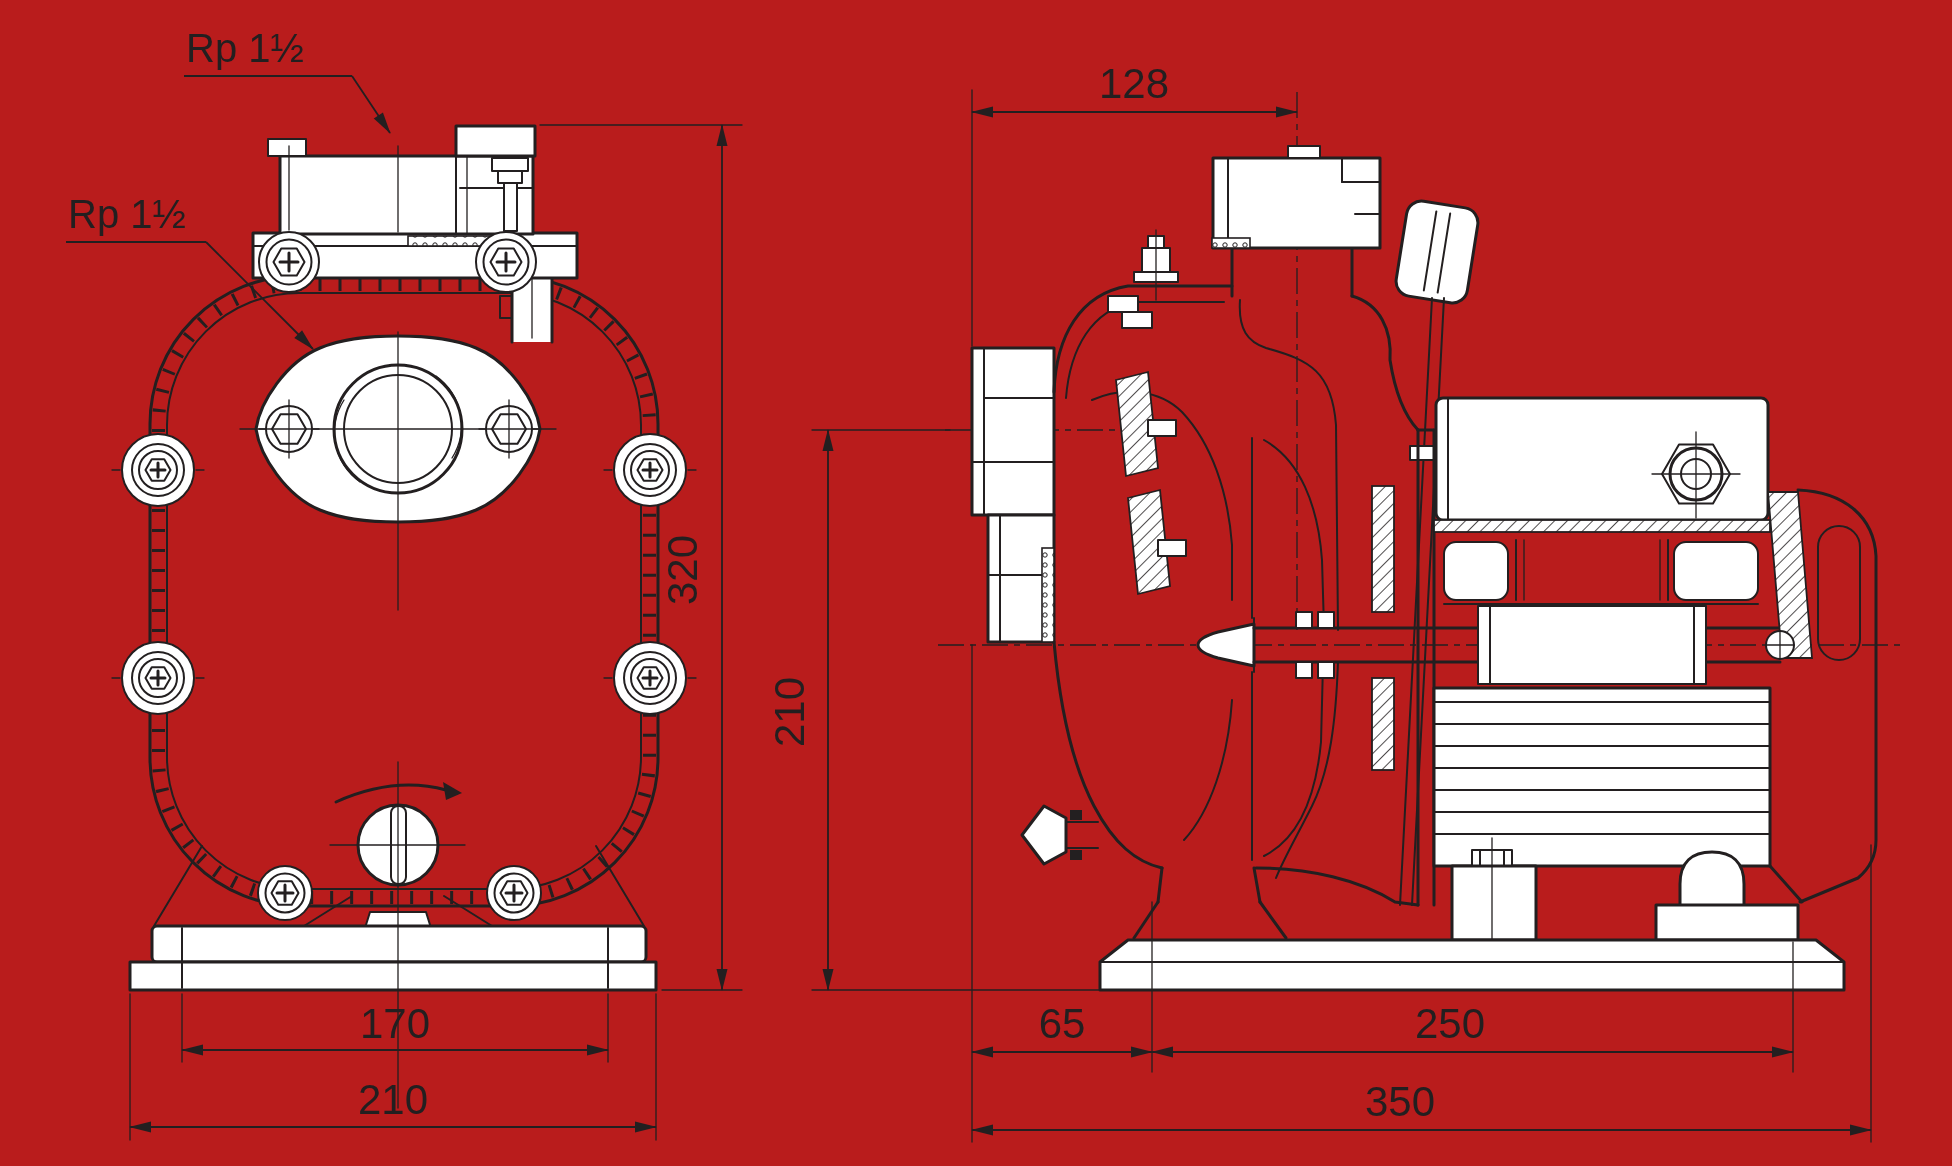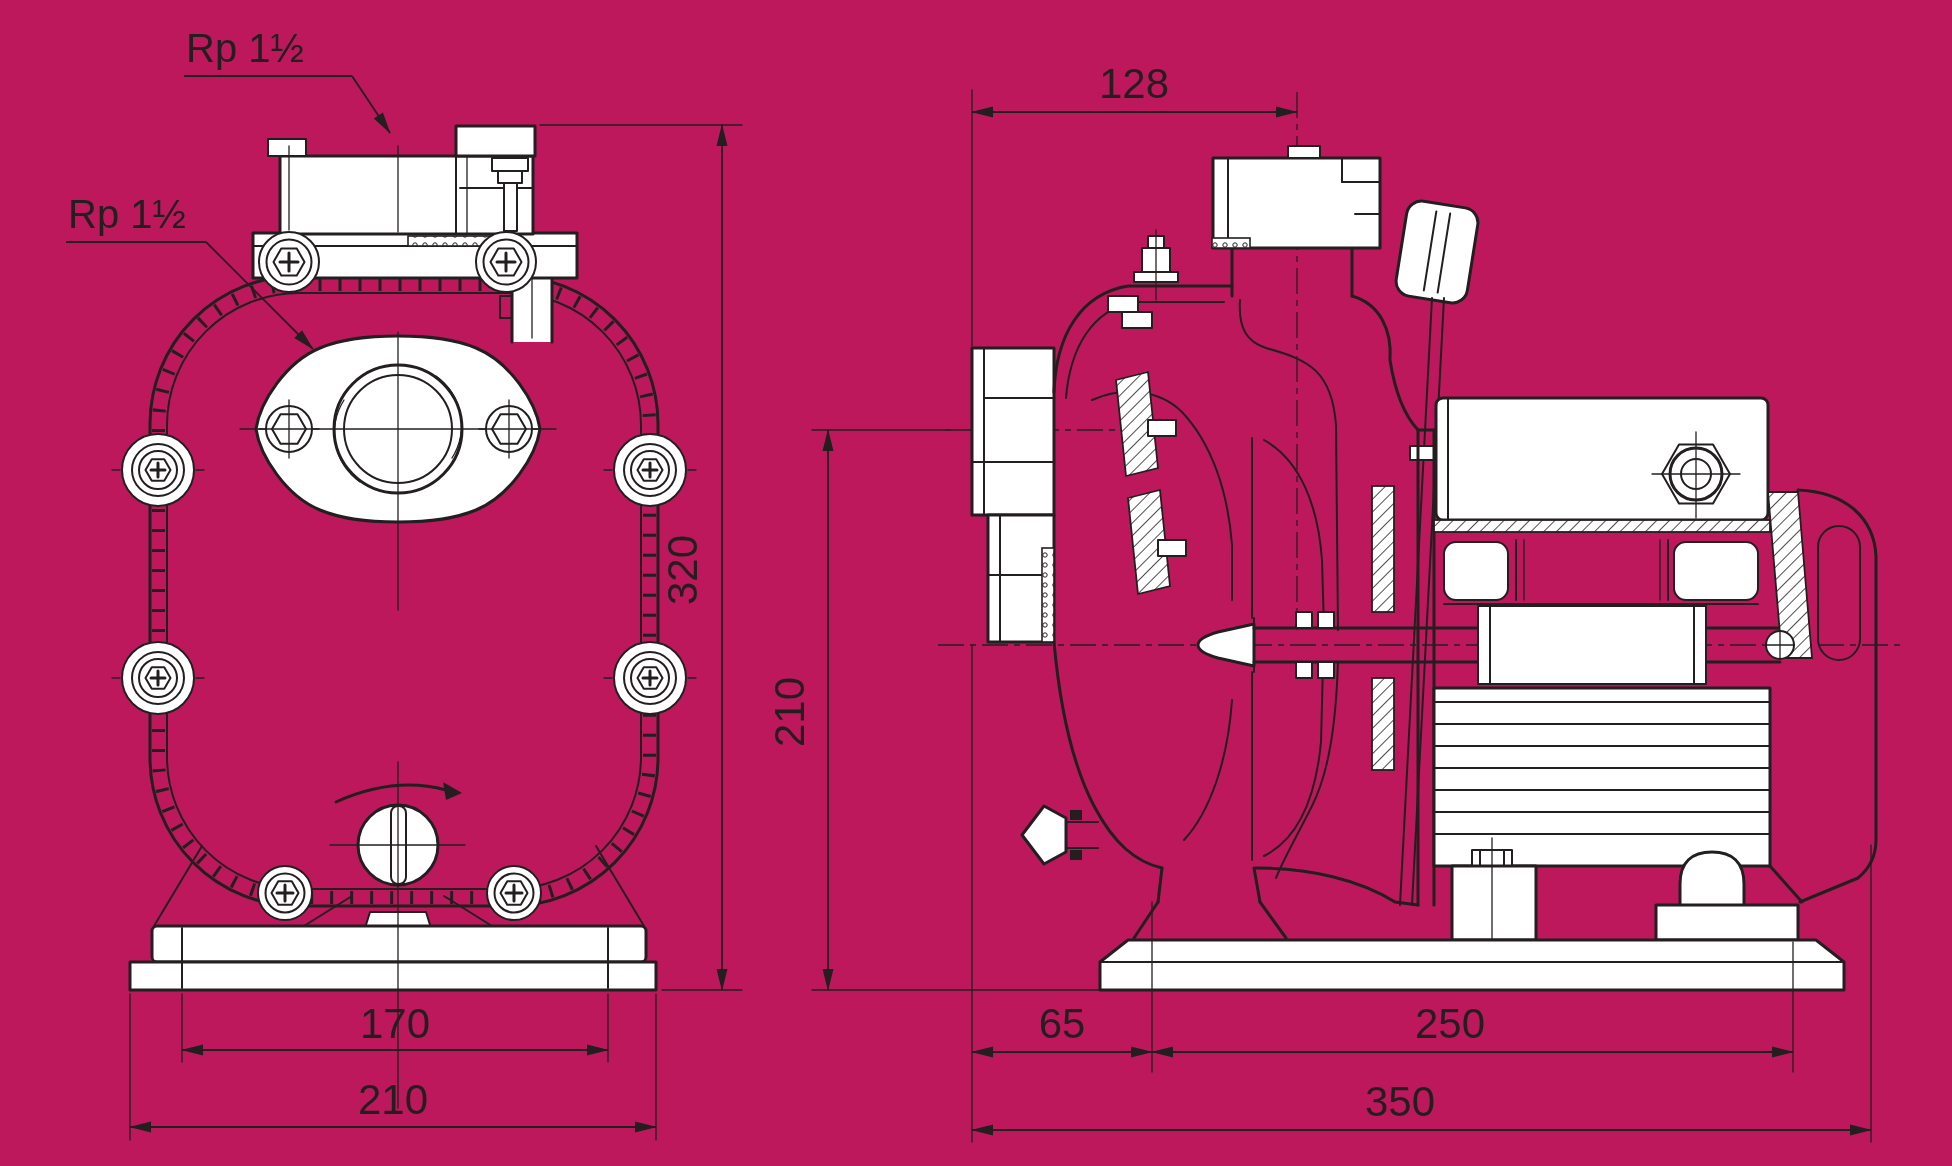--- a/index.html
+++ b/index.html
@@ -1,16 +1,16 @@
 <!DOCTYPE html>
 <html><head>
 <meta charset="utf-8">
 <style>
   html,body{margin:0;padding:0;background:#ffffff;}
-  .stage{width:1952px;height:1166px;background:#be185d;position:relative;font-family:"Liberation Sans",sans-serif;}
+  .stage{width:1952px;height:1166px;background:#b91c1c;position:relative;font-family:"Liberation Sans",sans-serif;}
   svg{display:block;}
   .ol{fill:none;stroke:#231f20;stroke-width:3;stroke-linecap:round;stroke-linejoin:round;}
   .olf{fill:#ffffff;stroke:#231f20;stroke-width:3;stroke-linecap:round;stroke-linejoin:round;}
   .m{fill:none;stroke:#231f20;stroke-width:2;stroke-linecap:round;stroke-linejoin:round;}
   .mf{fill:#ffffff;stroke:#231f20;stroke-width:2;stroke-linecap:round;stroke-linejoin:round;}
   .t{fill:none;stroke:#231f20;stroke-width:1.3;stroke-linecap:round;}
   .cl{fill:none;stroke:#231f20;stroke-width:1.3;stroke-dasharray:26 6 6 6;}
   .dim{fill:none;stroke:#231f20;stroke-width:1.8;}
   .hat{fill:url(#h45);stroke:#231f20;stroke-width:1.8;}
   .dot{fill:url(#dots);stroke:#231f20;stroke-width:1.6;}

